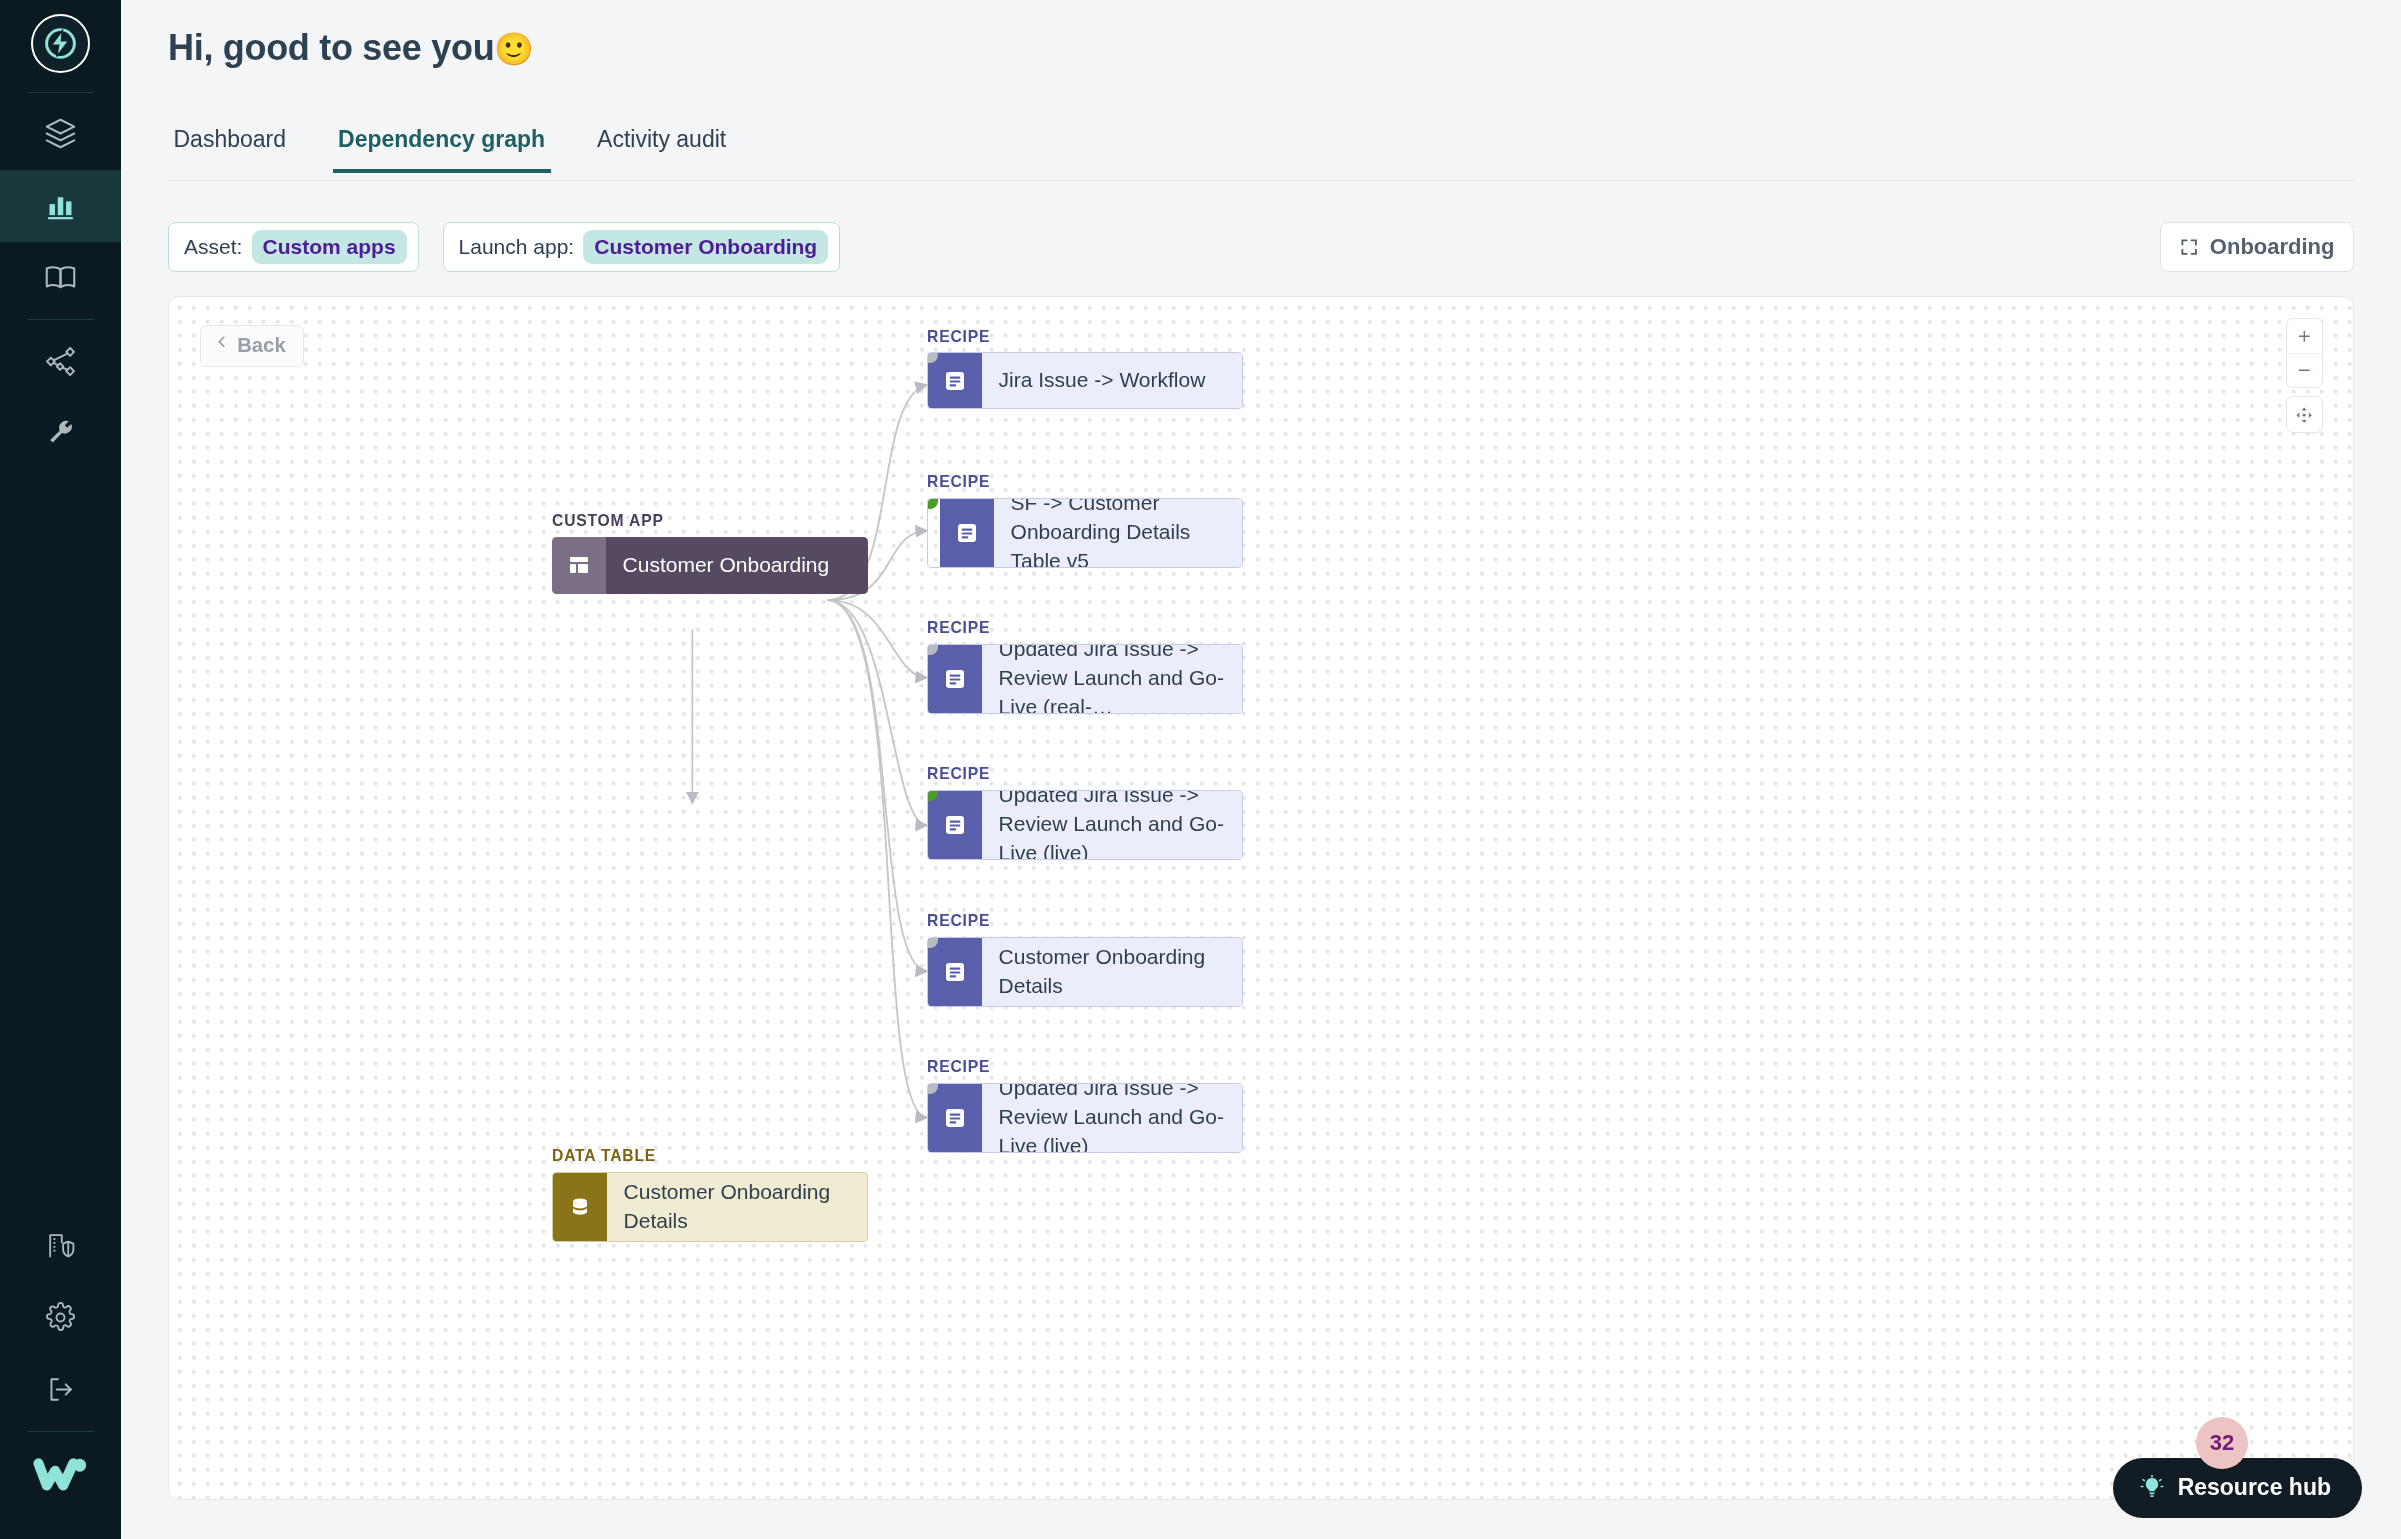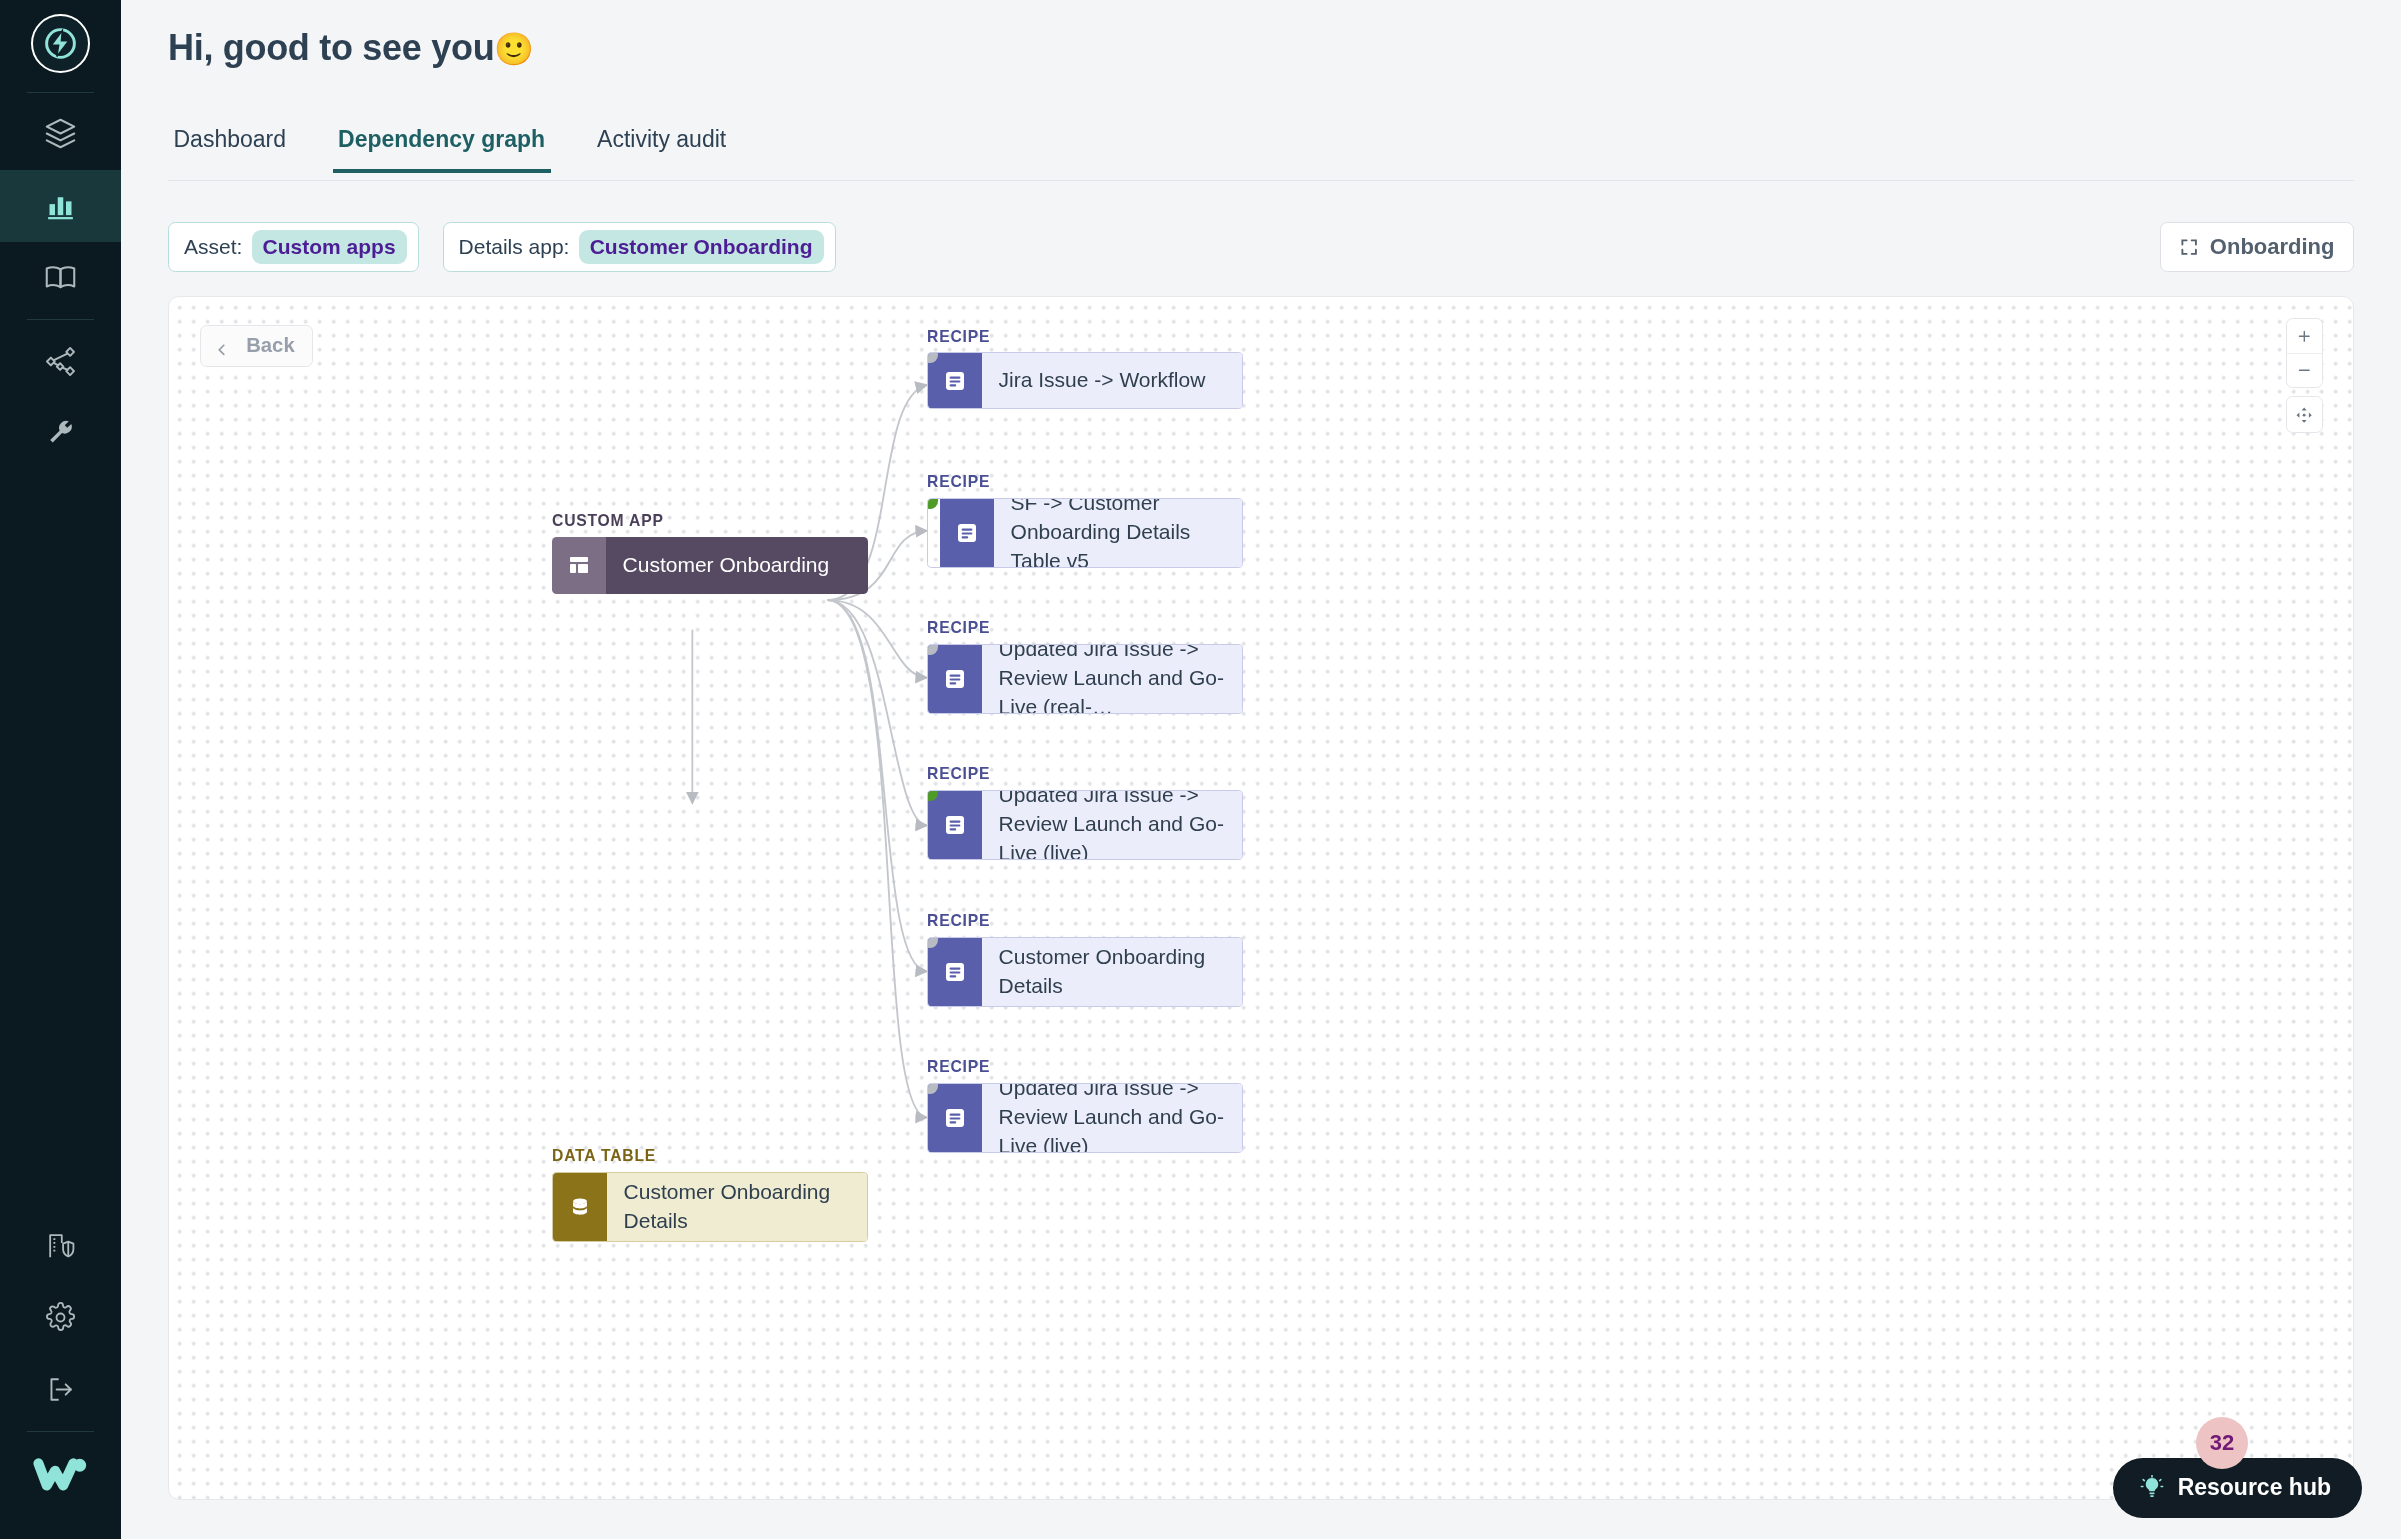--- a/index.html
+++ b/index.html
@@ -88,21 +88,21 @@
     background-color: #ffffff;
     background-image: radial-gradient(circle, #e2e3e6 1.6px, transparent 1.7px);
     background-size: 14px 14px;
     background-position: 3.7px 3.7px;
     border: 0.9px solid #e7e8ec; border-radius: 11px;
     overflow: hidden;
   }
 
   #back-btn {
     position: absolute; left: 30.5px; top: 28px;
-    display: flex; align-items: flex-end; gap: 17px;
+    display: flex; align-items: flex-start; gap: 8px;
     background: #fbfbfc; border: 1.4px solid #e4e6ea; border-radius: 6.5px;
     padding: 8.3px 17.6px 8.3px 13px; cursor: pointer; z-index: 6;
   }
   #back-btn .lbl { font-size: 20.3px; color: #97a0aa; font-weight: bold; }
 
   #zoom-ctrls {
     position: absolute; right: 30px; top: 21px; z-index: 6;
     display: flex; flex-direction: column; gap: 8.3px; align-items: center;
   }
   .zc-group {
@@ -285,21 +285,21 @@
     <div class="tab active">Dependency graph</div>
     <div class="tab">Activity audit</div>
   </div>
 
   <div id="filterbar">
     <div class="chip">
       <span class="chip-label">Asset:</span>
       <span class="chip-value">Custom apps</span>
     </div>
     <div class="chip">
-      <span class="chip-label">Details app:</span>
+      <span class="chip-label">Launch app:</span>
       <span class="chip-value">Customer Onboarding</span>
     </div>
   </div>
 
   <div id="fullscreen-btn">
     <svg width="20.3" height="20.3" viewBox="0 0 24 24" fill="none" stroke="#53616f" stroke-width="2.2" stroke-linecap="round">
       <path d="M4 9V4h5"></path>
         <path d="M20 9V4h-5"></path>
         <path d="M4 15v5h5"></path>
         <path d="M20 15v5h-5"></path>

